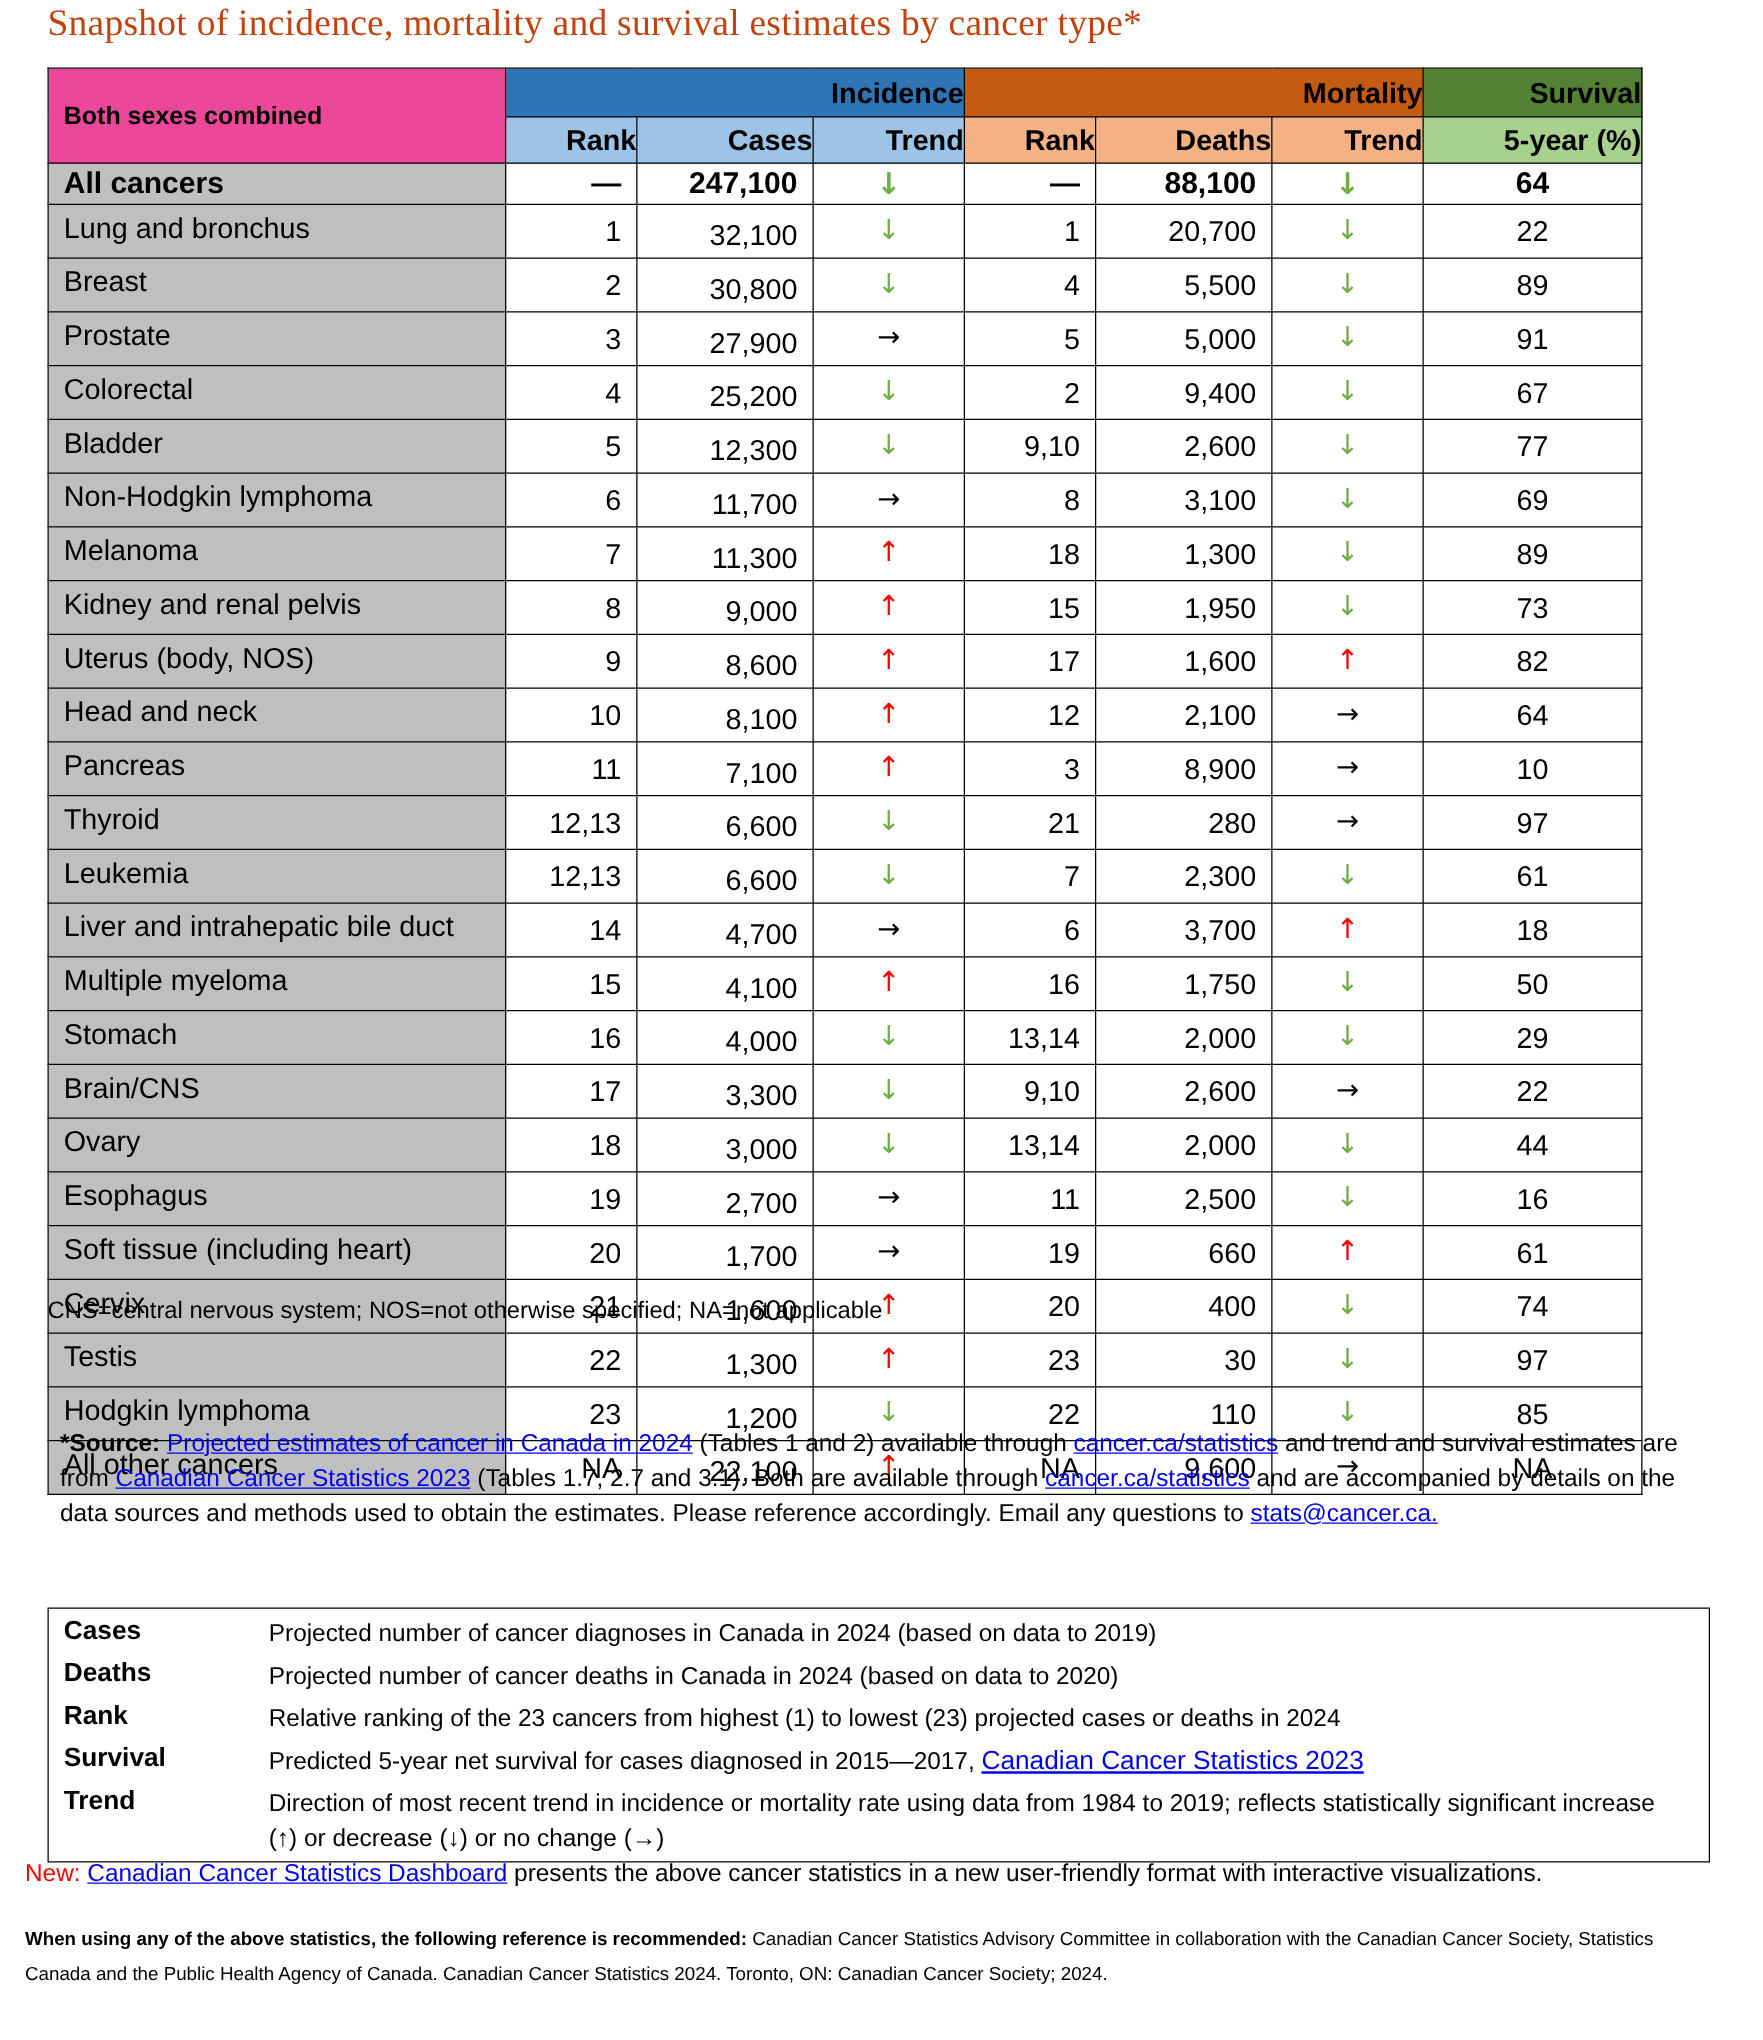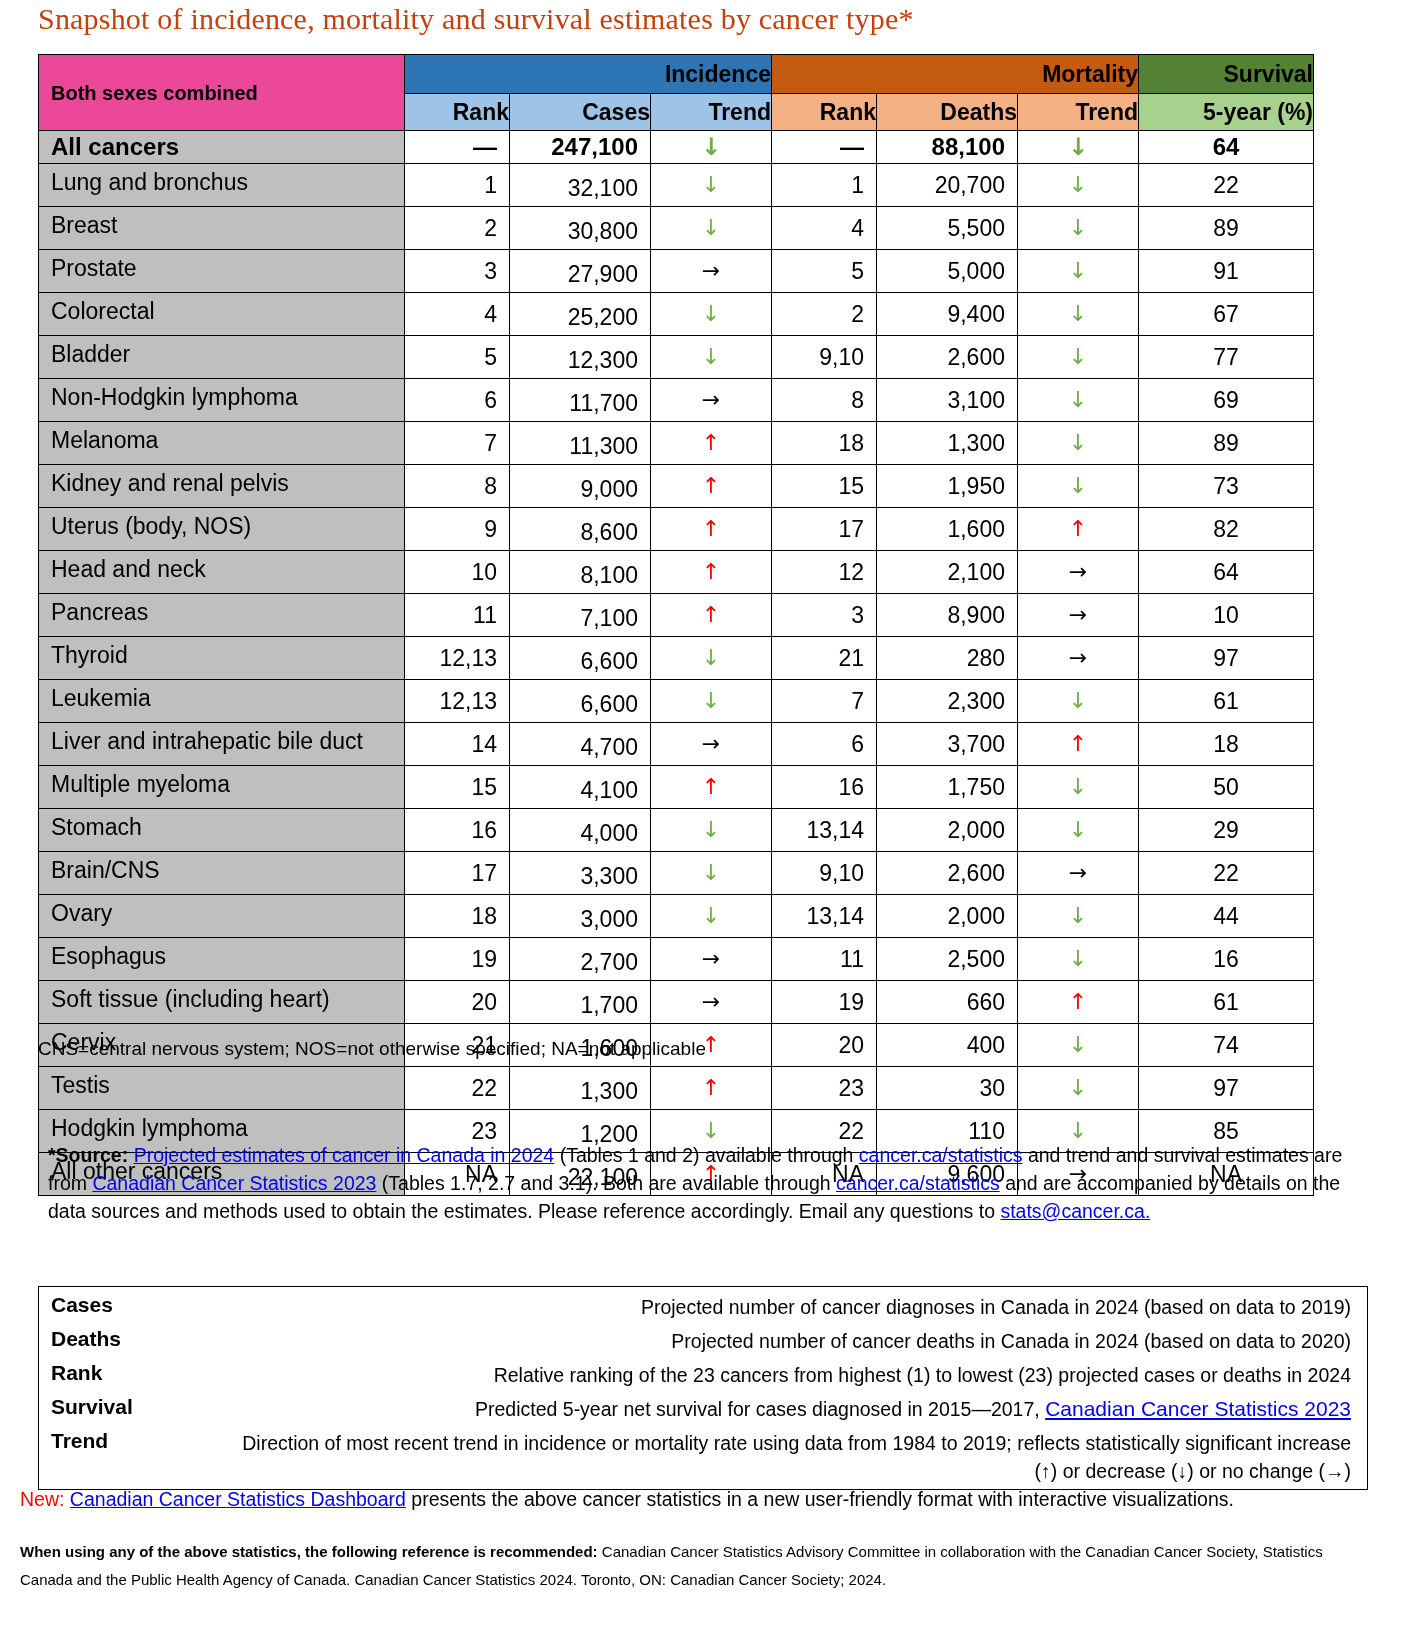--- a/index.html
+++ b/index.html
@@ -45,21 +45,21 @@
     font-family: "Liberation Sans", "DejaVu Sans", sans-serif; font-size: 19.5px; line-height: 28px;
   }
   a.lnk { color: #0000ee; text-decoration: underline; }
   .defs {
     position: absolute; left: 38px; top: 1286px; width: 1330px; height: 204px;
     border: 1.5px solid #000; box-sizing: border-box;
     font-family: "Liberation Sans", "DejaVu Sans", sans-serif; font-size: 19.5px;
   }
   .def-row { position: absolute; left: 0; width: 100%; }
   .def-term { position: absolute; left: 12px; font-weight: bold; font-size: 21px; }
-  .def-desc { position: absolute; left: 176px; right: 16px; line-height: 28px; text-align: right; }
+  .def-desc { position: absolute; left: 176px; right: 16px; line-height: 28px; }
   .newline {
     position: absolute; left: 20px; top: 1488px;
     font-family: "Liberation Sans", "DejaVu Sans", sans-serif; font-size: 19.5px; white-space: nowrap;
   }
   .new-label { color: #ff0000; }
   .reference {
     position: absolute; left: 20px; top: 1538px; width: 1350px;
     font-family: "Liberation Sans", "DejaVu Sans", sans-serif; font-size: 15px; line-height: 28px;
   }
 </style>

